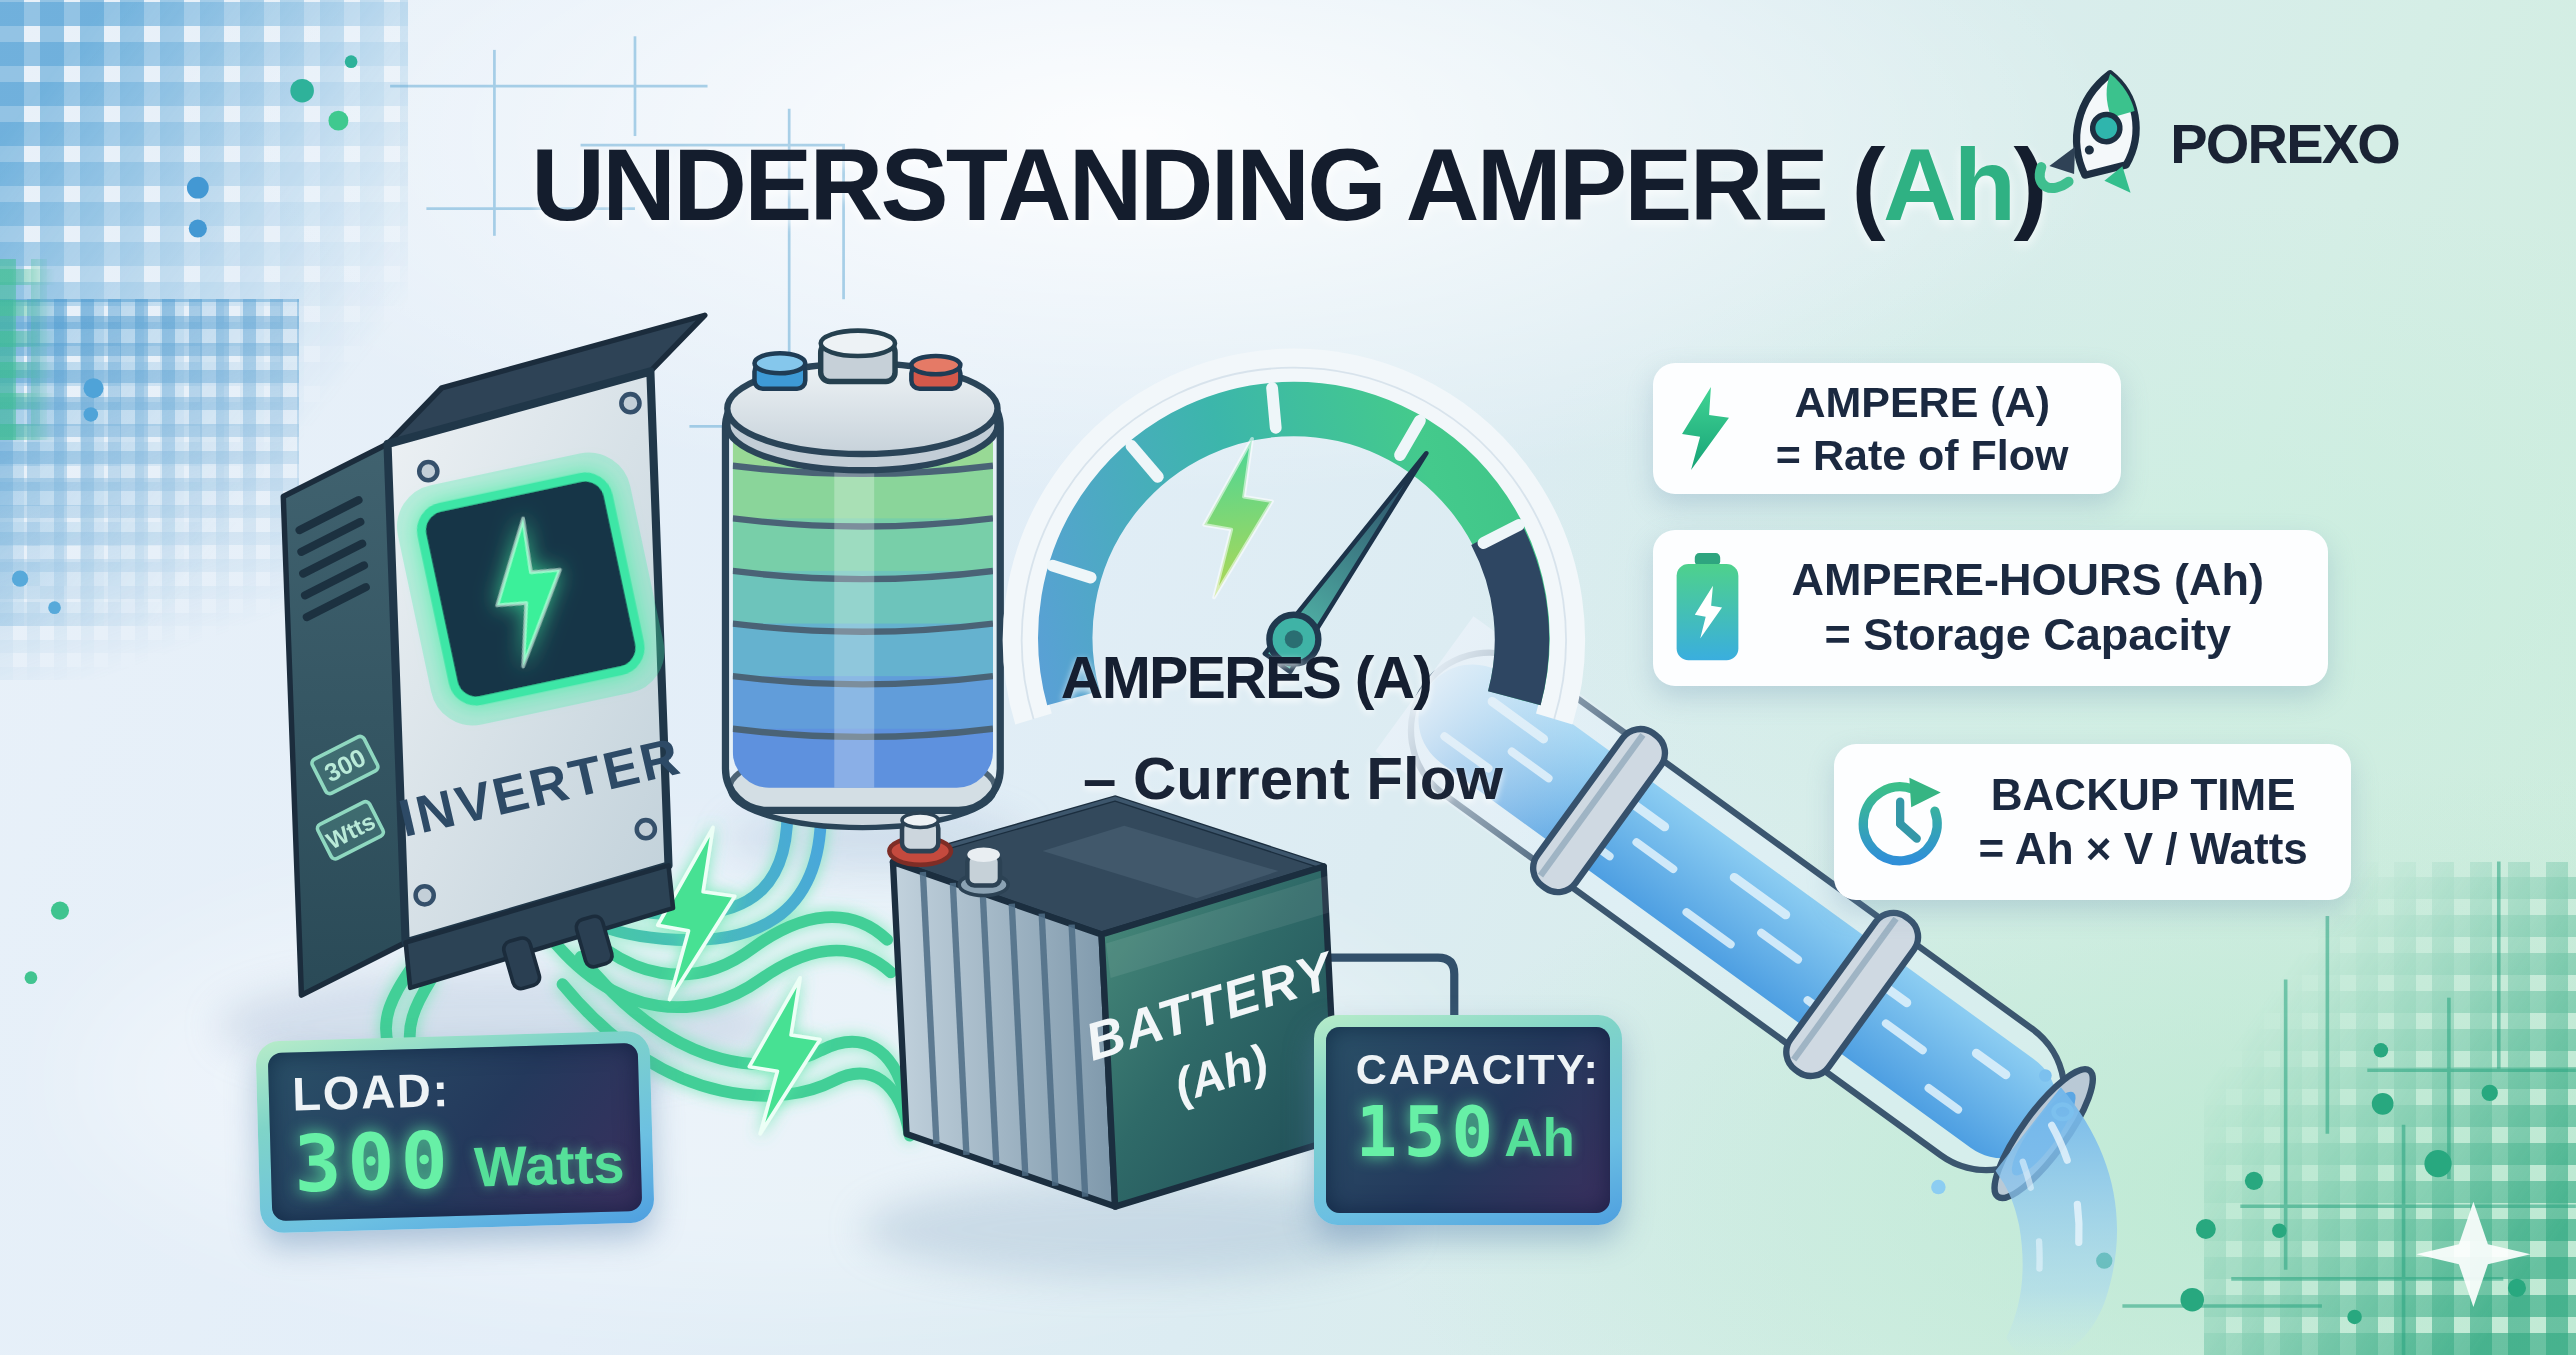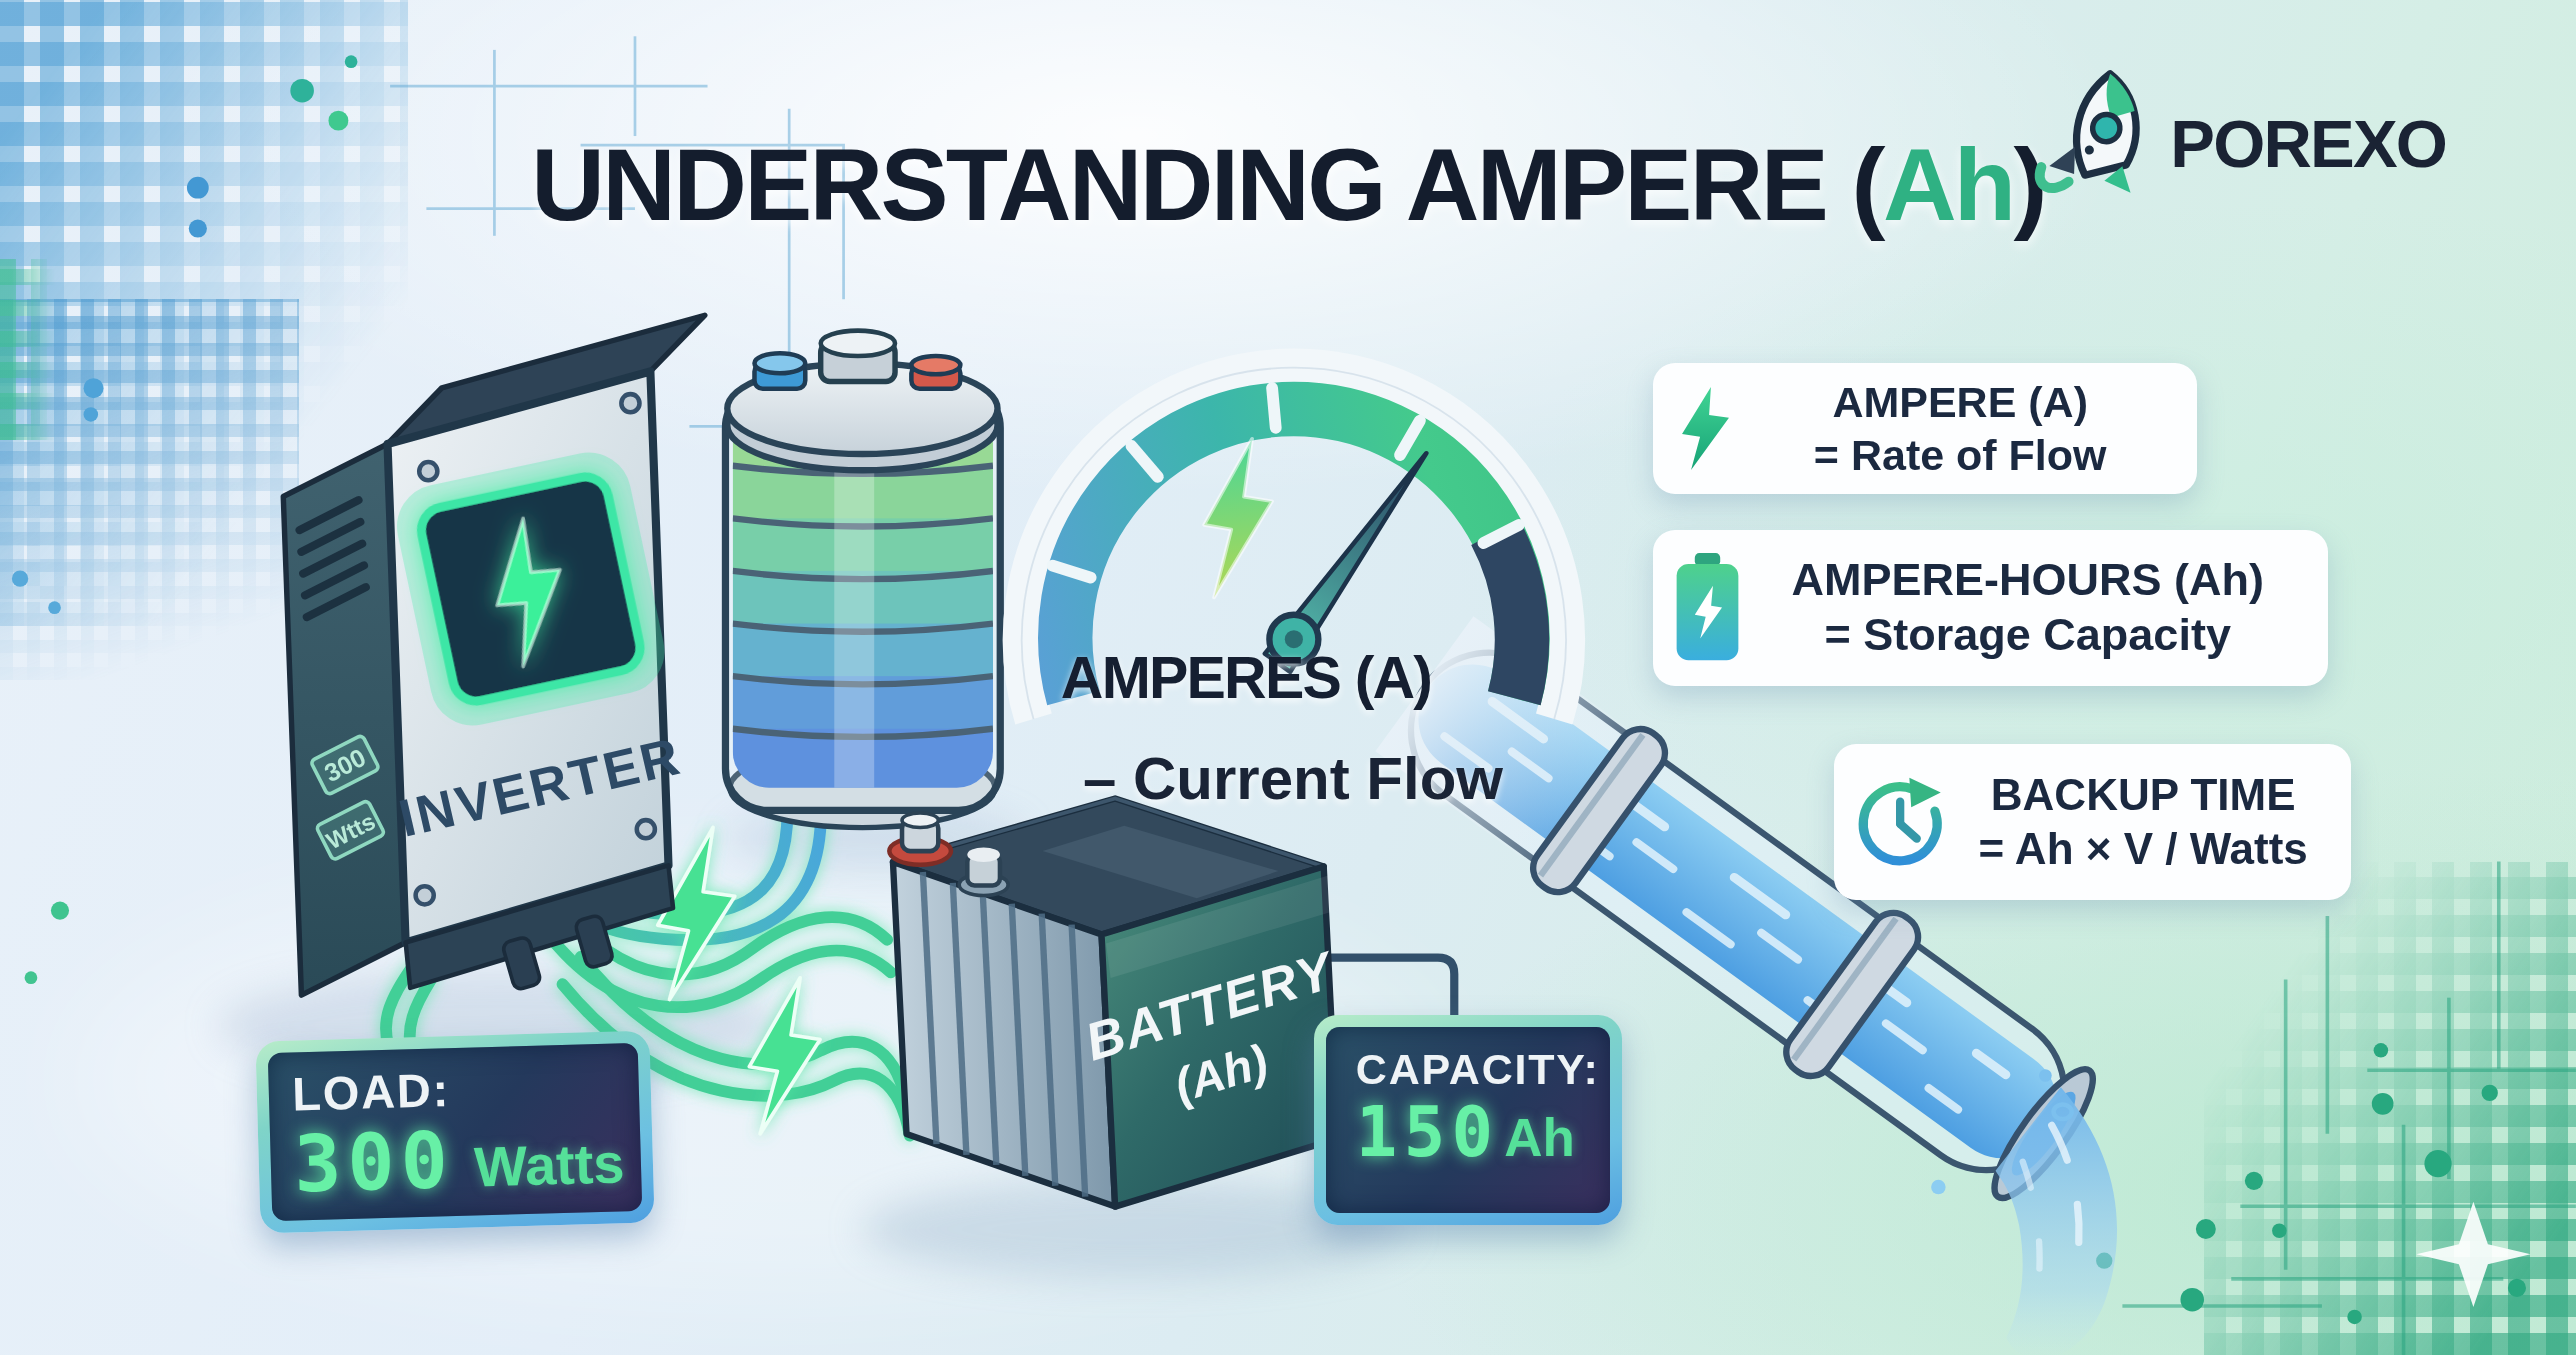--- a/index.html
+++ b/index.html
@@ -48,21 +48,21 @@
     mask-image:linear-gradient(305deg, rgba(0,0,0,.95) 14%, rgba(0,0,0,.35) 52%, transparent 78%);
   }
   .shadow{position:absolute;border-radius:50%;filter:blur(18px);}
   .page-title{
     left:263px;top:127px;width:2050px;text-align:center;
     font-size:102px;font-weight:bold;letter-spacing:-2.7px;color:#141d2d;
     text-shadow:0 3.6px 11px rgba(255,255,255,.75);white-space:nowrap;z-index:6;
   }
   .page-title .hl{color:#2fb183;}
   .logo{left:2025px;top:60px;display:flex;align-items:center;gap:7.3px;z-index:6;}
-  .logo-text{font-size:67px;font-weight:bold;letter-spacing:-1.8px;color:#1a2334;margin-top:29px;}
+  .logo-text{font-size:56px;font-weight:bold;letter-spacing:-1.8px;color:#1a2334;margin-top:29px;}
   .card{
     position:absolute;background:#fdfeff;border-radius:22px;z-index:6;
     box-shadow:0 11px 27px rgba(110,145,180,.30);
     display:flex;align-items:center;padding:0 23.6px 0 20px;box-sizing:border-box;gap:9px;
   }
   .card-text{flex:1;text-align:center;font-weight:bold;color:#1b2940;line-height:1.22;}
   .gauge-title{
     left:769px;top:644px;width:954px;text-align:center;z-index:6;
     font-size:59px;font-weight:bold;letter-spacing:-1.8px;color:#151f31;
     text-shadow:0 2.7px 7.3px rgba(255,255,255,.8);
@@ -438,21 +438,21 @@
   <div class="lcd" style="left:1314px;top:1015px;width:308px;height:210px">
     <div class="lcd-inner" style="padding:18px 30px">
       <div class="lcd-label" style="font-size:43px">CAPACITY:</div>
       <div class="lcd-row" style="gap:5px;margin-top:4px">
         <span class="seg" style="font-size:69px">150</span>
         <span class="unit" style="font-size:53px">Ah</span>
       </div>
     </div>
   </div>
 
-  <div class="card" style="left:1653px;top:363px;width:544px;height:131px">
+  <div class="card" style="left:1653px;top:363px;width:468px;height:131px">
     <svg width="65" height="91" viewBox="0 0 72 100">
       <defs>
           <linearGradient id="cb1" x1="0" y1="0" x2="0" y2="1">
         <stop offset="0" stop-color="#41d494"></stop>
             <stop offset="1" stop-color="#17a377"></stop>
           </linearGradient>
         </defs>
       <path d="M42,4 L10,56 L30,59 L20,96 L62,38 L40,35 Z" fill="url(#cb1)" stroke-linejoin="round"></path>
     </svg>
     <div class="card-text" style="font-size:43px">

